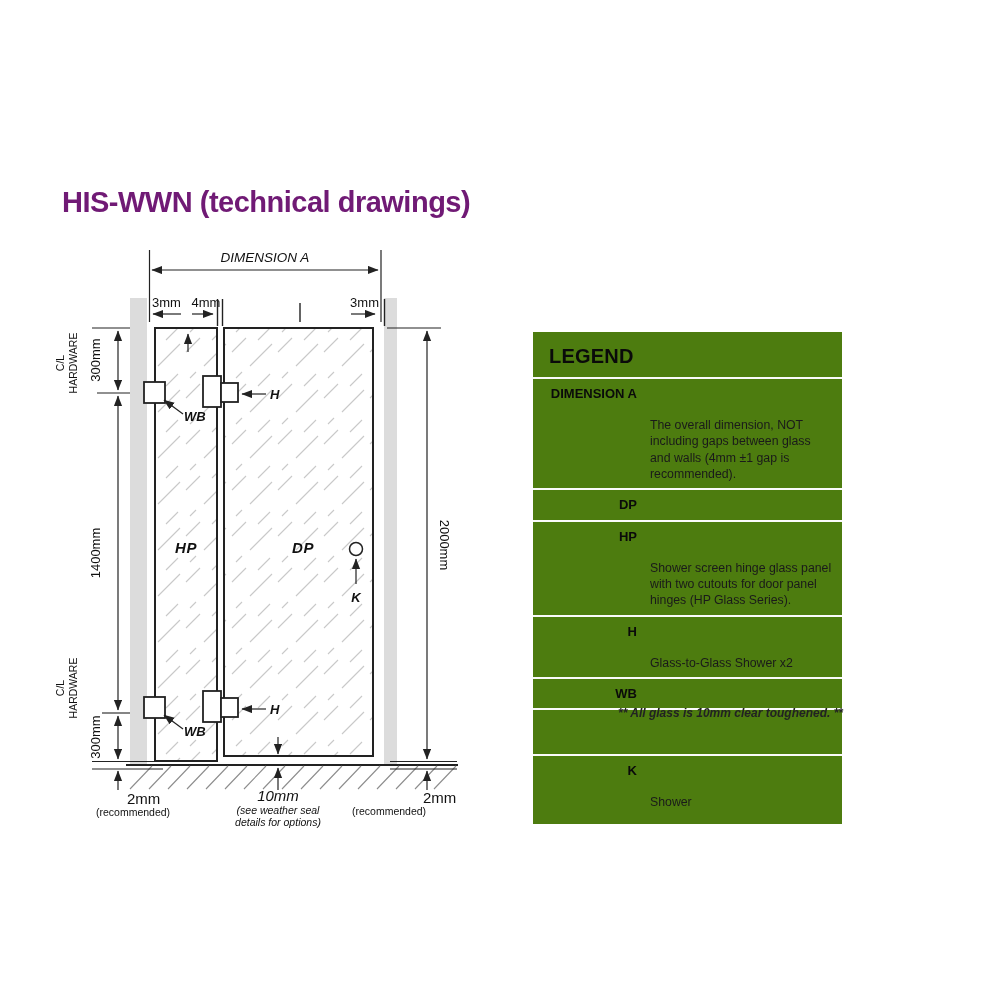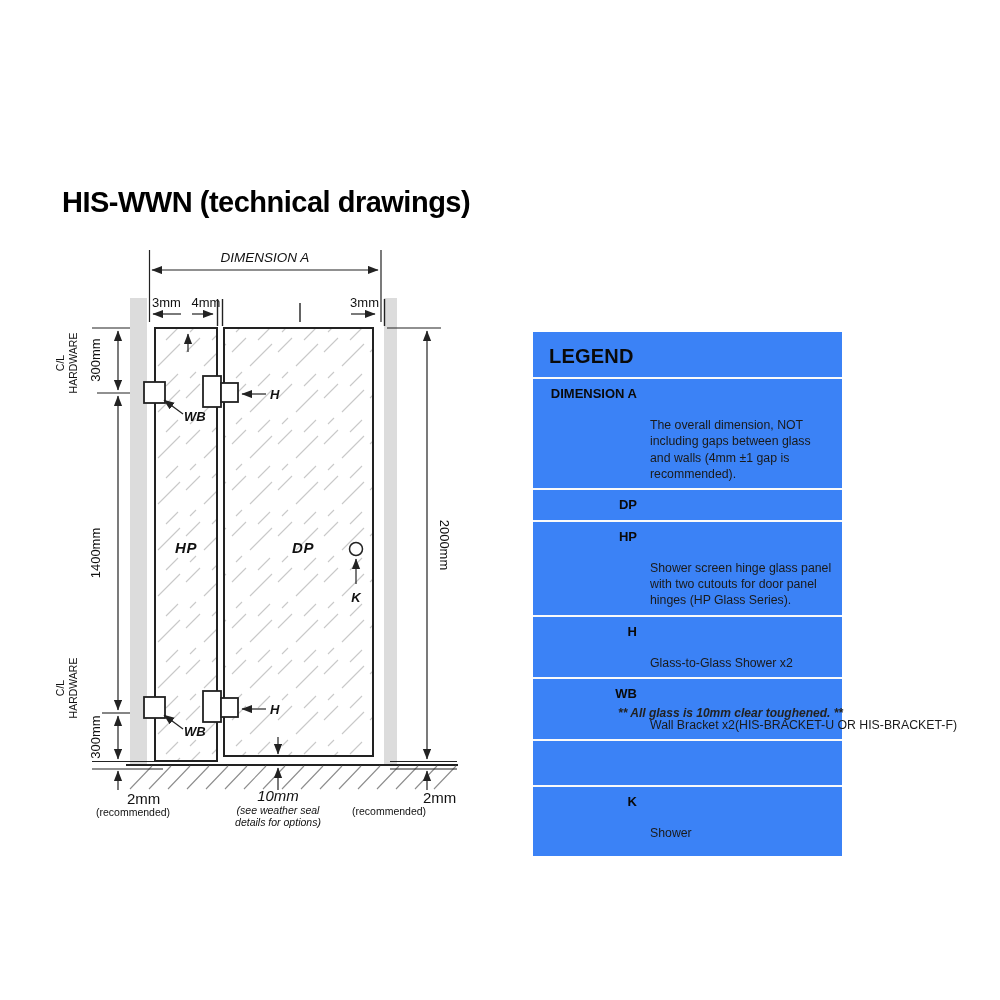--- a/index.html
+++ b/index.html
@@ -1,29 +1,29 @@
 <!DOCTYPE html>
 <html><head>
 <meta charset="utf-8">
 <style>
   html,body{margin:0;padding:0;background:#fff;}
   #page{position:relative;width:1000px;height:1000px;background:#ffffff;overflow:hidden;
         font-family:"Liberation Sans",sans-serif;color:#111;}
   .title{position:absolute;left:62px;top:186px;font-size:29px;font-weight:bold;
-         letter-spacing:-0.5px;color:#000000;white-space:nowrap;}
+         letter-spacing:-0.5px;color:#701a75;white-space:nowrap;}
   svg{position:absolute;left:40px;top:240px;}
   svg text{font-family:"Liberation Sans",sans-serif;fill:#111;}
   .t-dim{font-size:13px;}
   .t-sm{font-size:10.5px;}
   .t-big{font-size:15px;}
   .t-it{font-style:italic;}
   .t-lbl{font-style:italic;font-weight:bold;font-size:13px;}
   .t-panel{font-style:italic;font-weight:bold;font-size:15px;letter-spacing:0.5px;}
   
-  .legend{position:absolute;left:533px;top:332px;width:309px;background:#3b82f6;
+  .legend{position:absolute;left:533px;top:332px;width:309px;background:#4d7c0f;
           padding-bottom:8px;}
   .legend-header{font-size:20px;font-weight:bold;color:#0a0a0a;padding:13px 16px 9px 16px;
                  letter-spacing:0.2px;}
   .legend-row{display:flex;align-items:flex-start;border-top:2px solid #fafafa;
               padding:6px 0 6px 16px;}
   .legend-row.empty{min-height:22px;}
   .legend-term{width:88px;flex:0 0 88px;text-align:right;font-weight:bold;font-size:13px;
                line-height:1.32;color:#0a0a0a;}
   .legend-desc{margin-left:13px;width:210px;font-size:12.3px;line-height:1.33;
                white-space:pre-line;color:#1a1a1a;margin-top:32px;}
@@ -158,21 +158,20 @@
       <div class="legend-desc">Shower screen hinge glass panel
 with two cutouts for door panel
 hinges (HP Glass Series).</div>
     </div>
     <div class="legend-row">
       <div class="legend-term">H</div>
       <div class="legend-desc">Glass-to-Glass Shower x2</div>
     </div>
     <div class="legend-row">
       <div class="legend-term">WB</div>
-      <div class="legend-desc nowrap">Wall Bracket x2(HIS-BRACKET-U OR HIS-BRACKET-F)</div>
     </div>
     <div class="legend-row empty">
       <div class="legend-term"></div>
       <div class="legend-desc"></div>
     </div>
     <div class="legend-row">
       <div class="legend-term">K</div>
       <div class="legend-desc">Shower</div>
     </div>
   </div>

